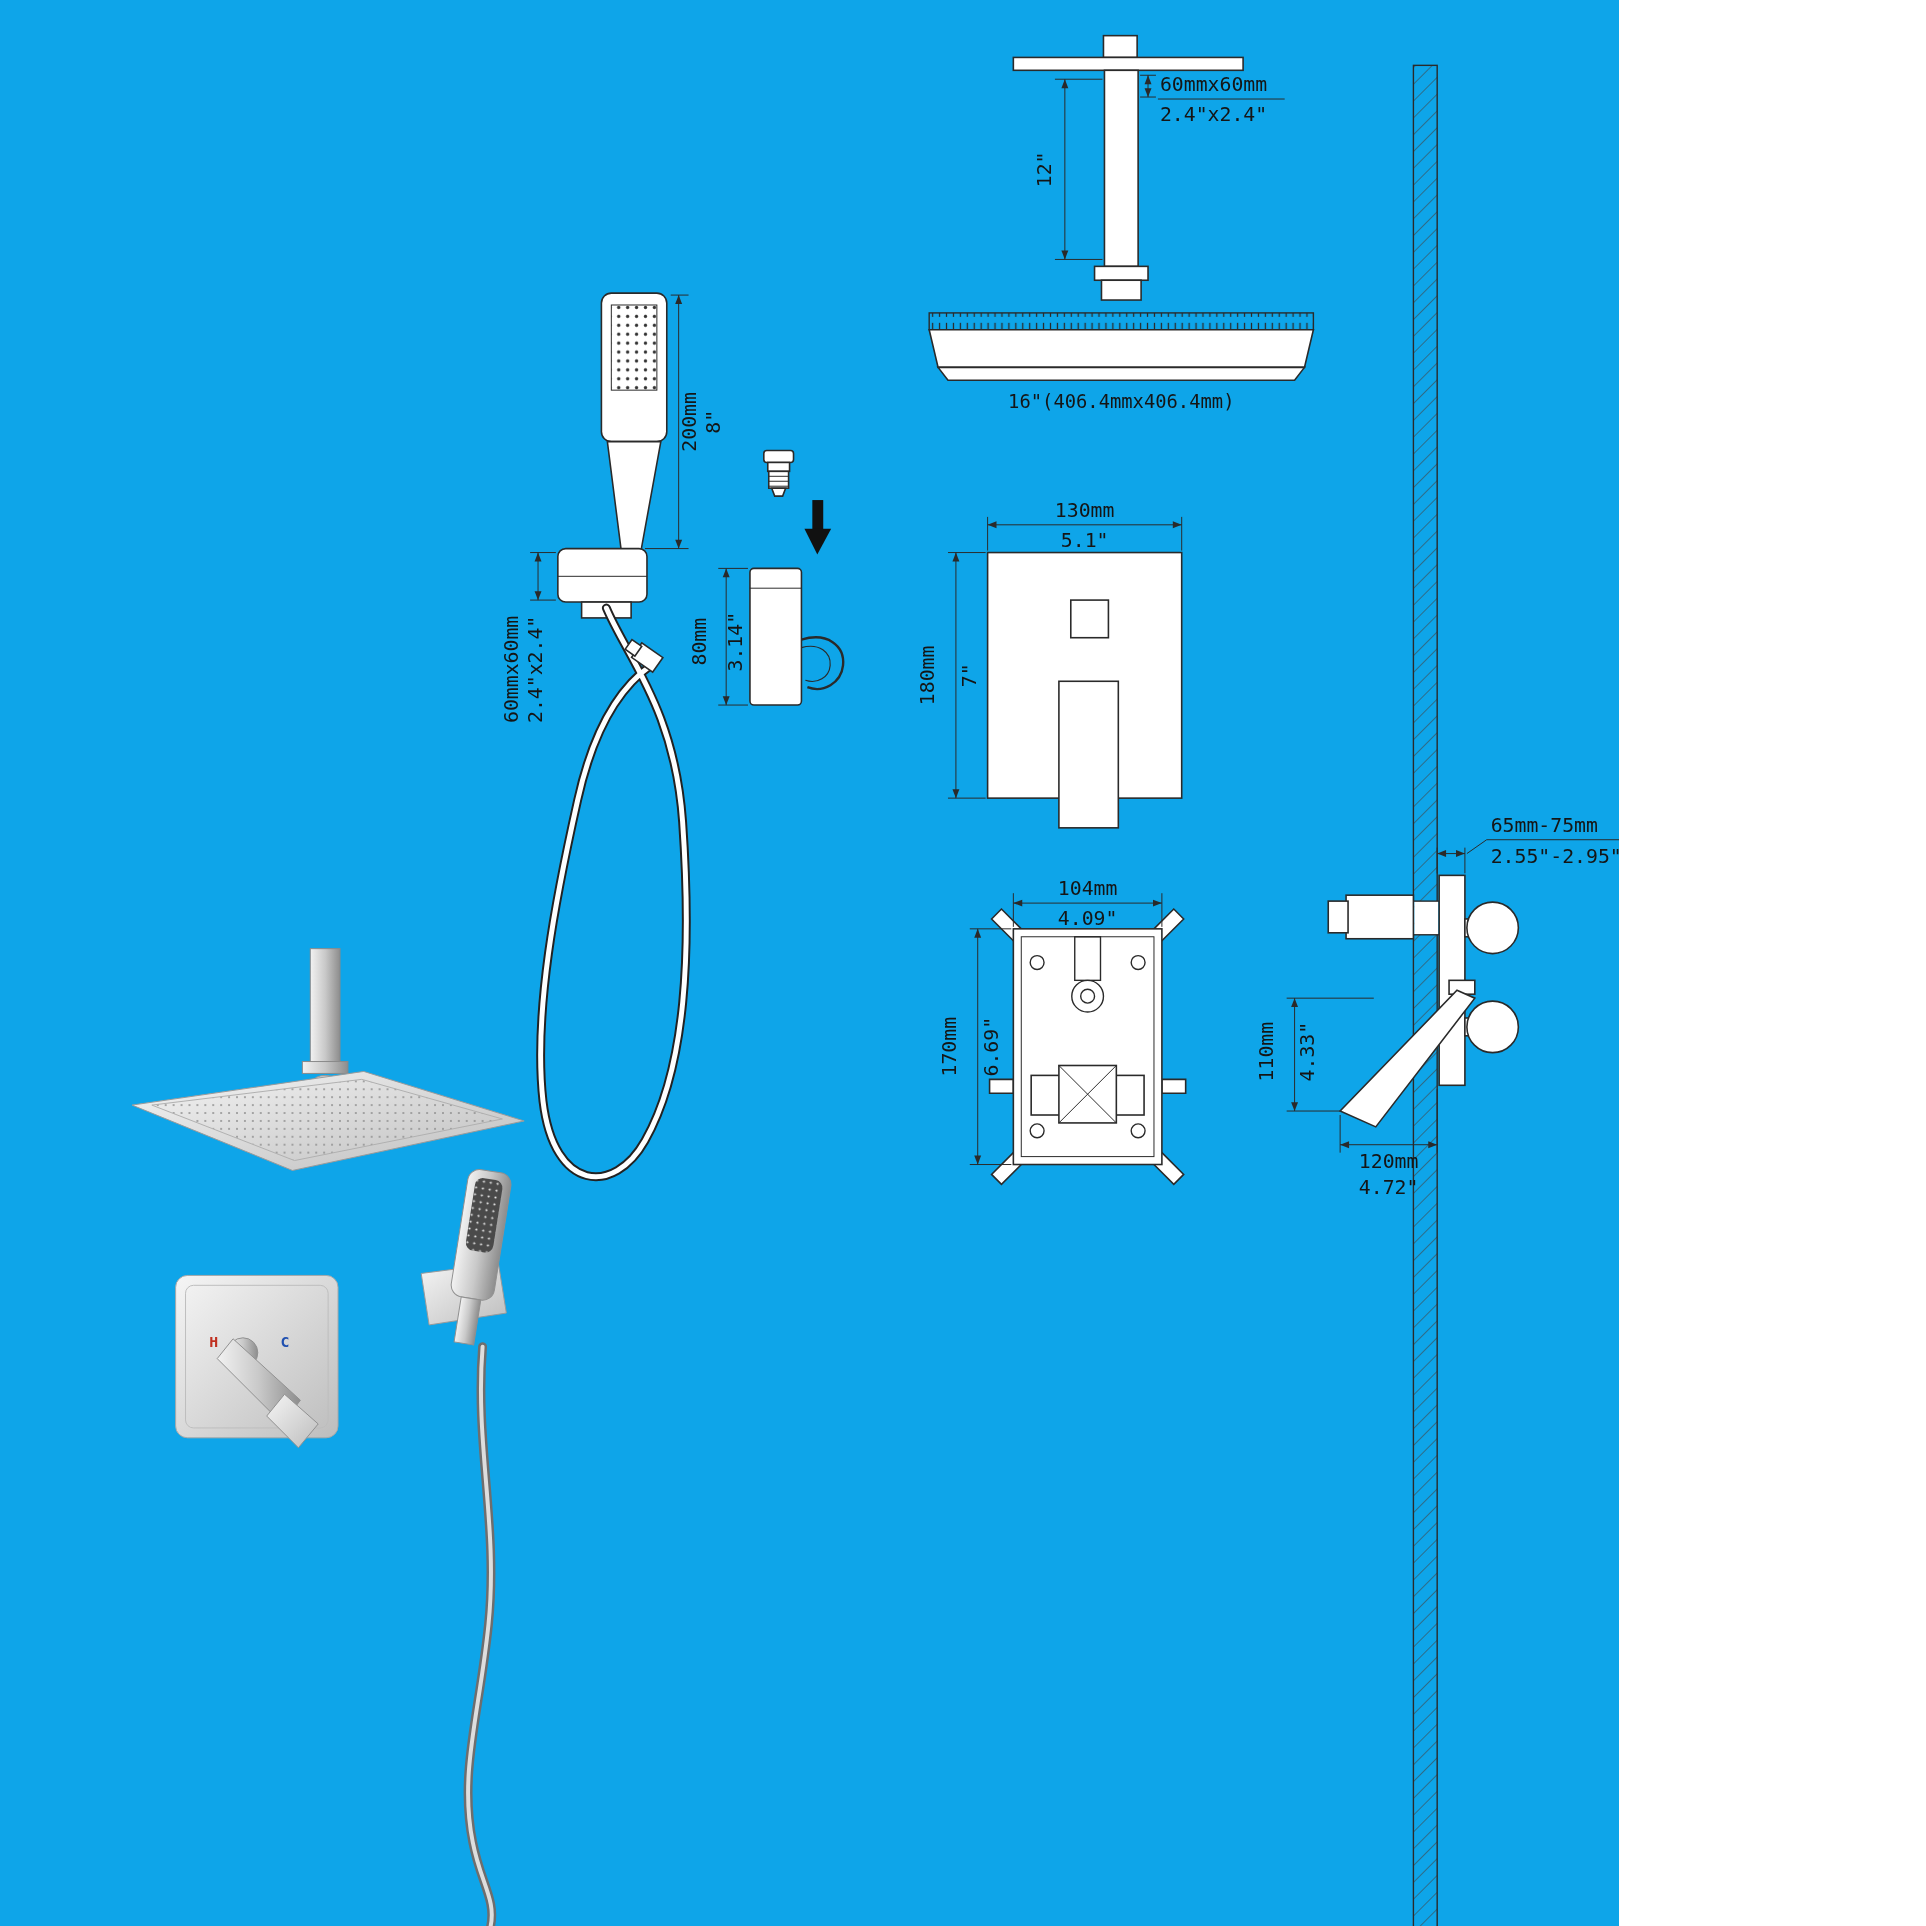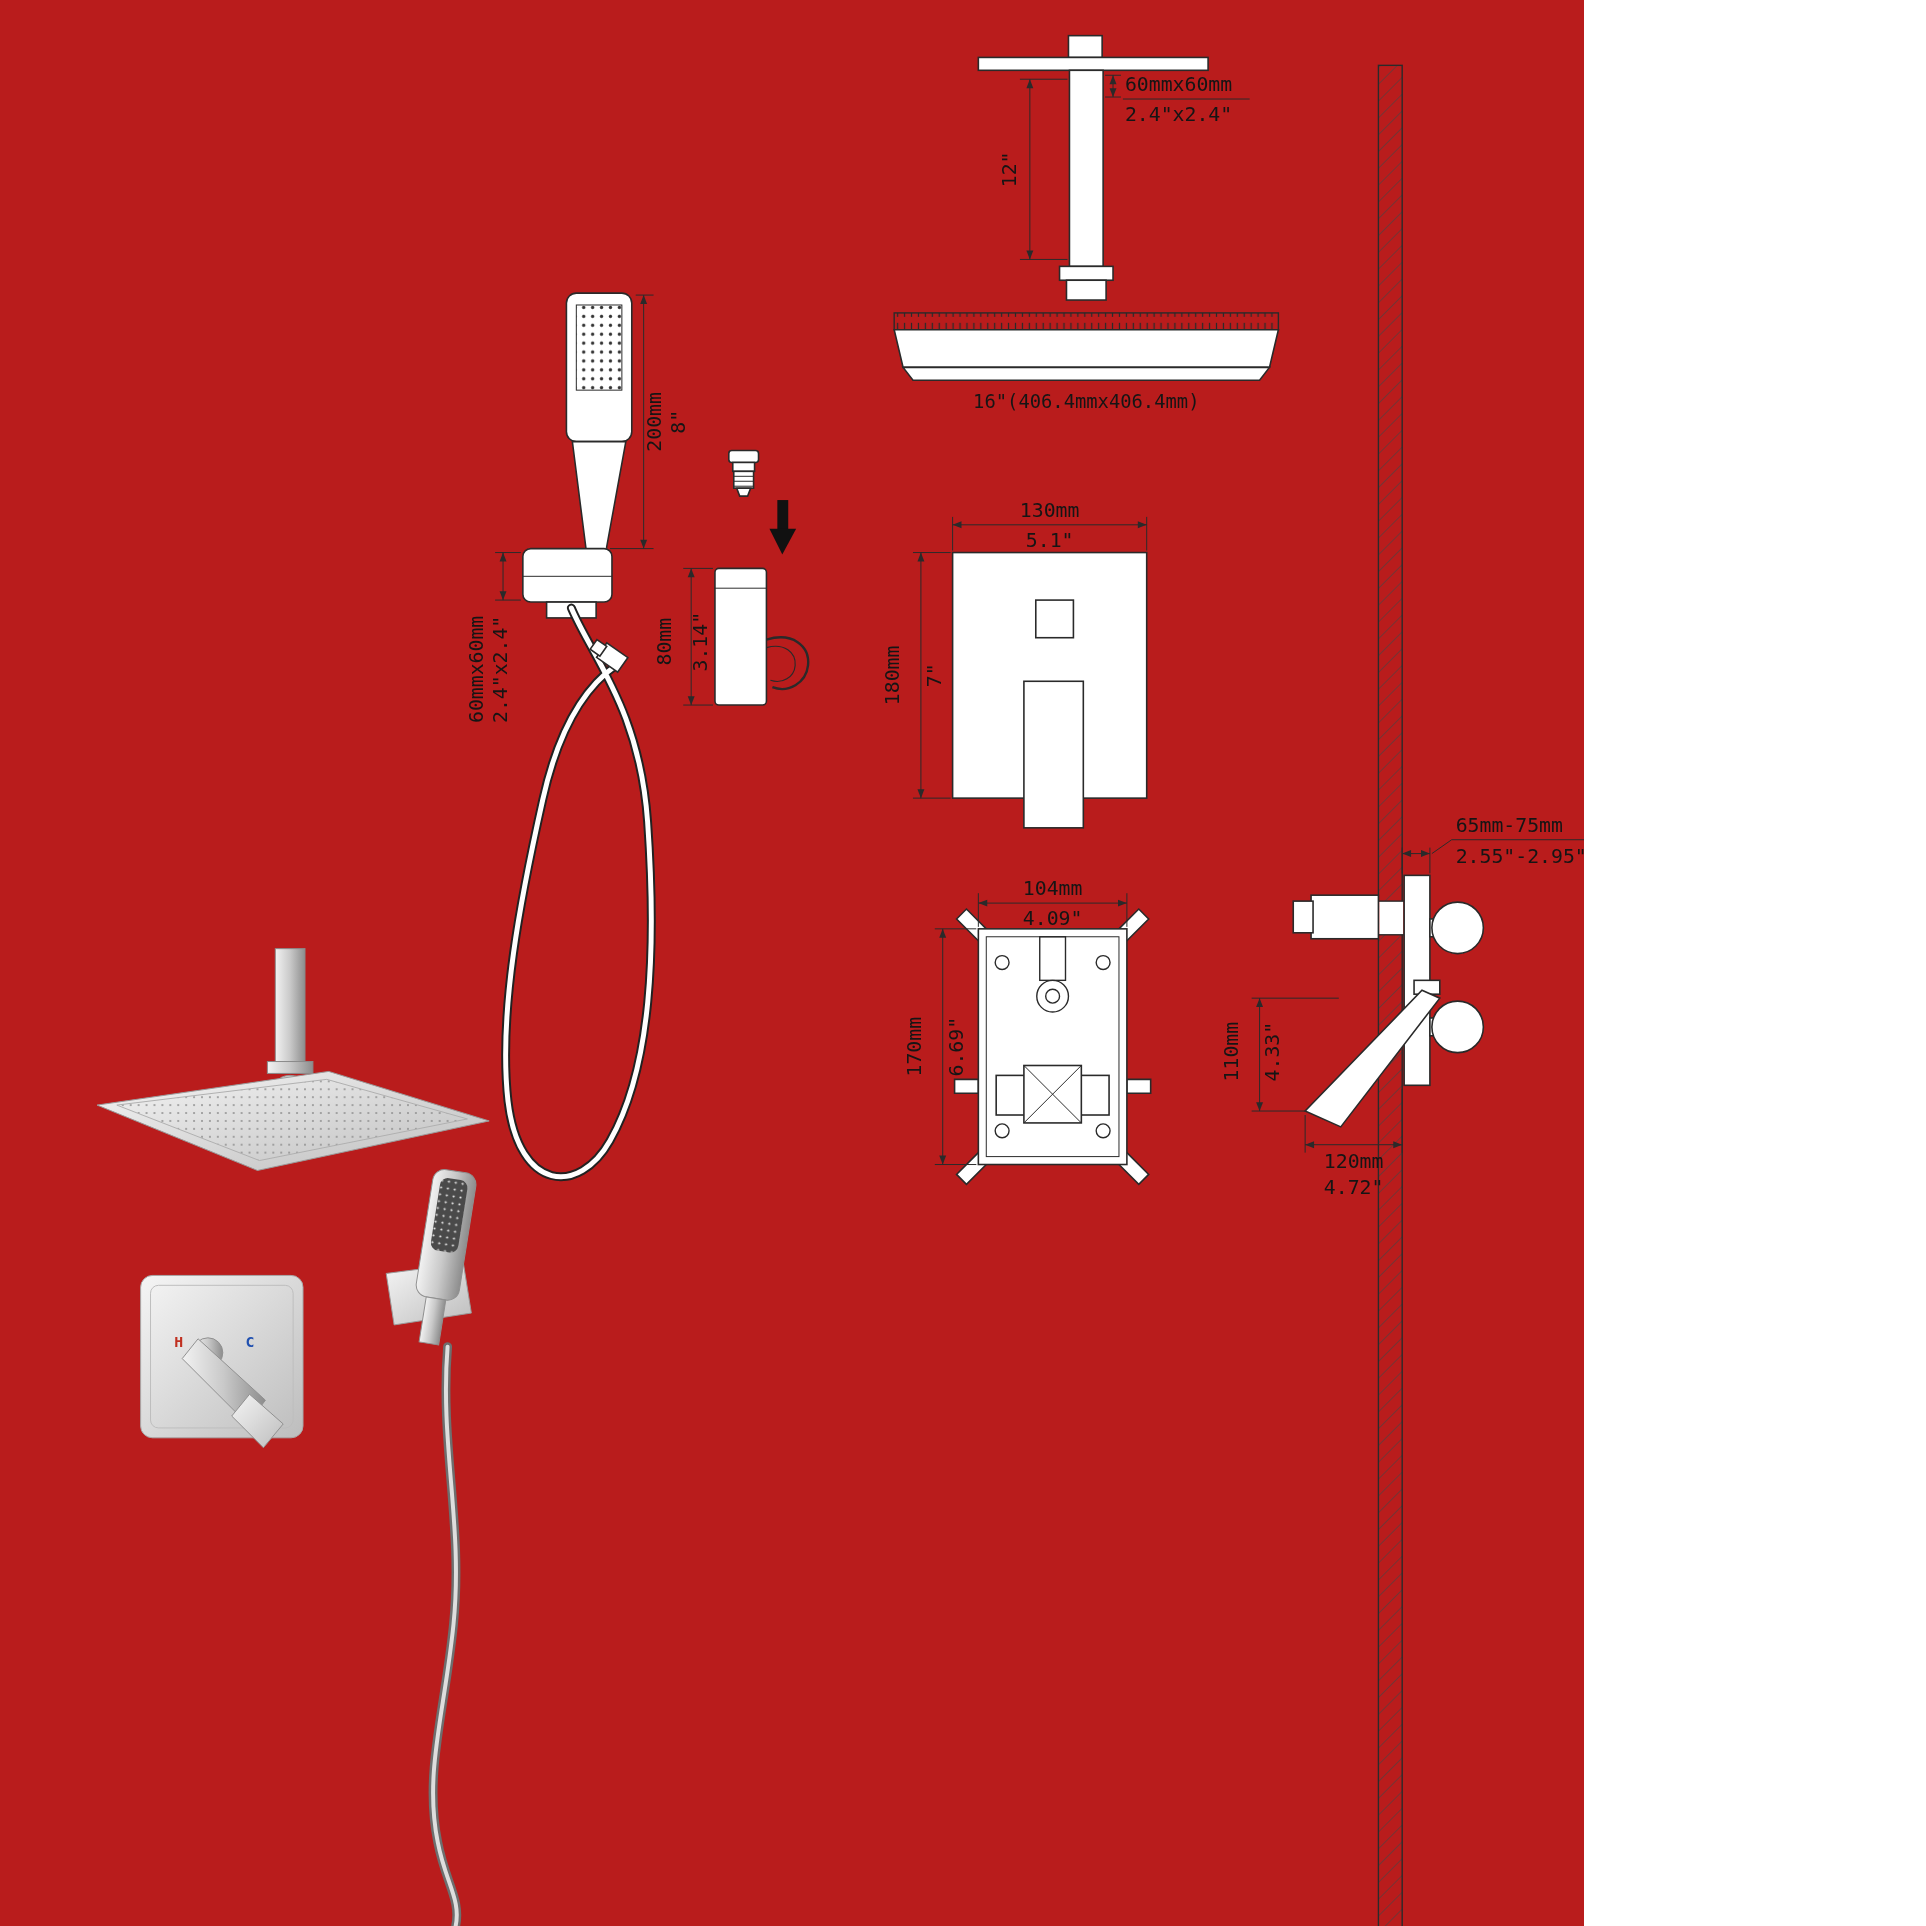--- a/index.html
+++ b/index.html
@@ -1,16 +1,16 @@
 <!DOCTYPE html>
 <html><head>
 <meta charset="utf-8">
 <style>
   html,body{margin:0;padding:0;background:#fff;}
-  .canvas{width:1584px;height:1927px;position:relative;background:#b91c1c;overflow:hidden;}
+  .canvas{width:1584px;height:1927px;position:relative;background:#0ea5e9;overflow:hidden;padding-left:35px;}
   svg{display:block;}
   .ln  { fill:#ffffff; stroke:#2a2a2a; stroke-width:1.6; }
   .lnf { fill:none;    stroke:#2a2a2a; stroke-width:1.4; }
   .dim { fill:none;    stroke:#2a2a2a; stroke-width:1;   }
   .txt { font-family:"DejaVu Sans Mono","Liberation Mono",monospace; font-size:20px; fill:#151515; }
   .txts{ font-family:"DejaVu Sans Mono","Liberation Mono",monospace; font-size:19px; fill:#151515; }
   .txtH{ font-family:"DejaVu Sans Mono","Liberation Mono",monospace; font-size:15px; font-weight:bold; }
 </style>
 </head>
 <body>

